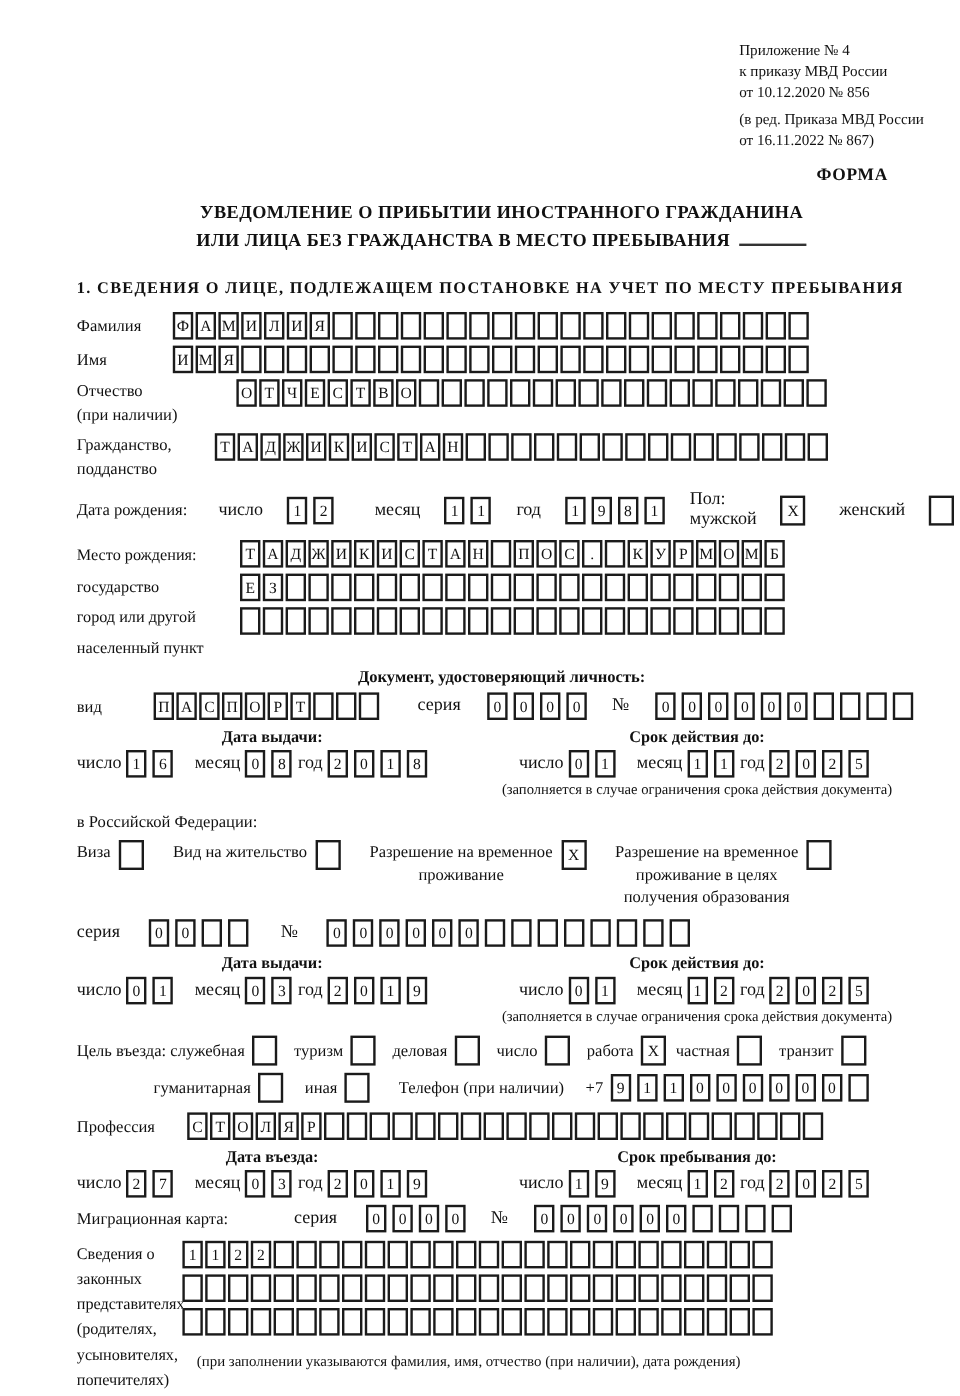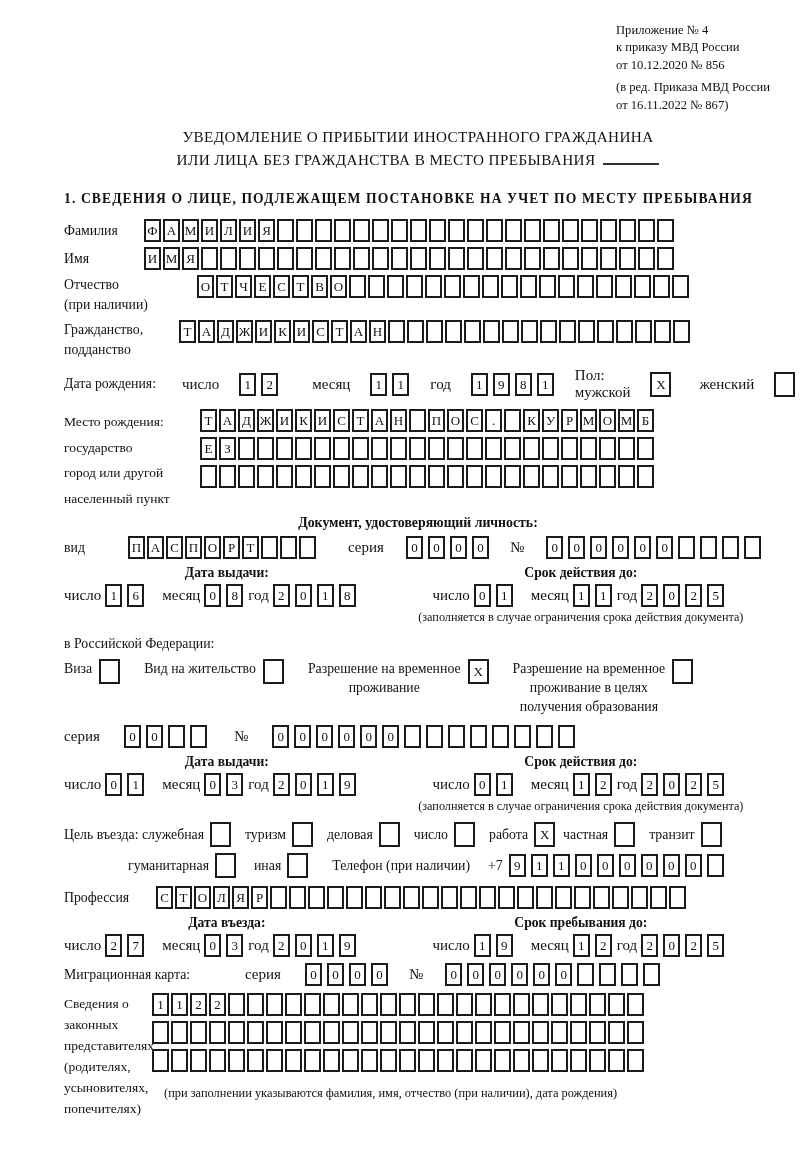--- a/index.html
+++ b/index.html
@@ -3,27 +3,27 @@
 <meta charset="utf-8">
 <style>
   * { box-sizing: border-box; margin: 0; padding: 0; }
   html,body { background:#fff; }
   body {
     width: 800px; height: 1163px;
     color: #111;
     font-family: "Liberation Serif", "DejaVu Serif", serif;
     font-size: 14px;
   }
-  .page { position: relative; width: 800px; height: 1163px; padding: 22px 28px 10px 64px; overflow: hidden; background:#fff; }
+  .page { position: relative; width: 800px; height: 1163px; padding: 34px 28px 10px 64px; overflow: hidden; background:#fff; }
 
   .annex { margin-left: 552px; font-size: 12.6px; line-height: 1.38; white-space: nowrap; }
   .annex .gap { height: 5px; }
   .forma { margin-top: 12px; padding-right: 32px; text-align: right; font-weight: bold; font-size: 14.5px; letter-spacing: .6px; }
 
-  .title { margin-top: 12px; text-align: center; font-weight: normal; font-size: 15.2px; line-height: 1.5; letter-spacing: .4px; }
+  .title { margin-top: 12px; text-align: center; font-weight: bold; font-size: 15.2px; line-height: 1.5; letter-spacing: .4px; }
   .blank-line { display: inline-block; width: 56px; border-bottom: 2px solid #333; height: .9em; margin-left: 8px; }
 
   .section-heading { margin-top: 20px; font-weight: bold; font-size: 13.6px; letter-spacing: 1.1px; white-space: nowrap; }
 
   .frow { display: flex; align-items: center; margin-top: 5px; gap: 16px; }
   .lbl { flex: 0 0 auto; font-size: 13.8px; }
   .w64 { width: 64px; } .w83 { width: 83px; } .w100 { width: 101px; } .w48 { width: 48px; }
 
   .cells { display: flex; flex: 0 0 auto; }
   .cell {
@@ -75,20 +75,21 @@
 
   <div class="annex">
     <div>Приложение № 4</div>
     <div>к приказу МВД России</div>
     <div>от 10.12.2020 № 856</div>
     <div class="gap"></div>
     <div>(в ред. Приказа МВД России</div>
     <div>от 16.11.2022 № 867)</div>
   </div>
 
+  <div class="forma">ФОРМА</div>
 
   <div class="title">
     <div>УВЕДОМЛЕНИЕ О ПРИБЫТИИ ИНОСТРАННОГО ГРАЖДАНИНА</div>
     <div><span>ИЛИ ЛИЦА БЕЗ ГРАЖДАНСТВА В МЕСТО ПРЕБЫВАНИЯ</span><span class="blank-line"></span></div>
   </div>
 
   <div class="section-heading">1. СВЕДЕНИЯ О ЛИЦЕ, ПОДЛЕЖАЩЕМ ПОСТАНОВКЕ НА УЧЕТ ПО МЕСТУ ПРЕБЫВАНИЯ</div>
 
   <div class="frow" style="margin-top:12px;">
     <span class="lbl w64">Фамилия</span>

